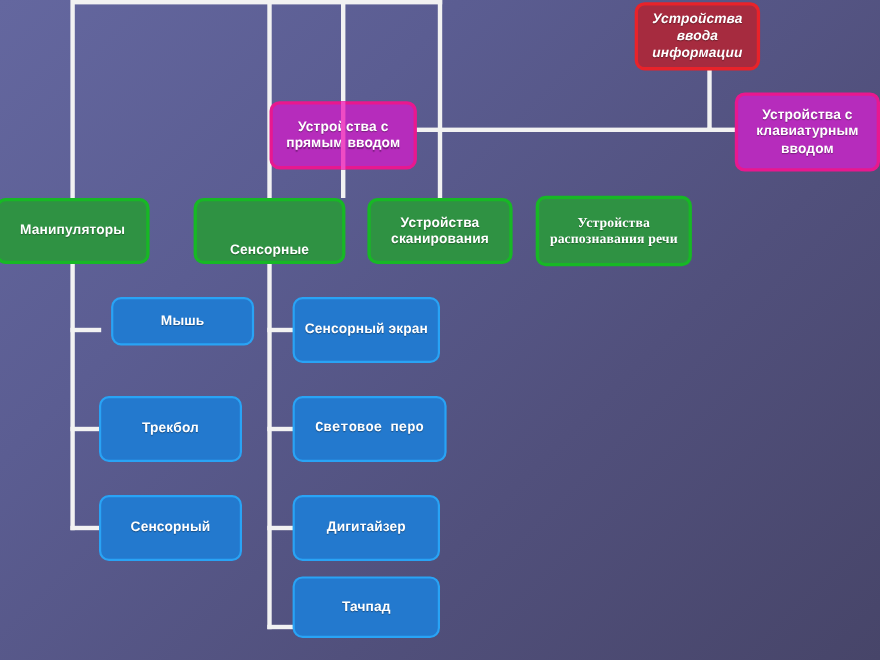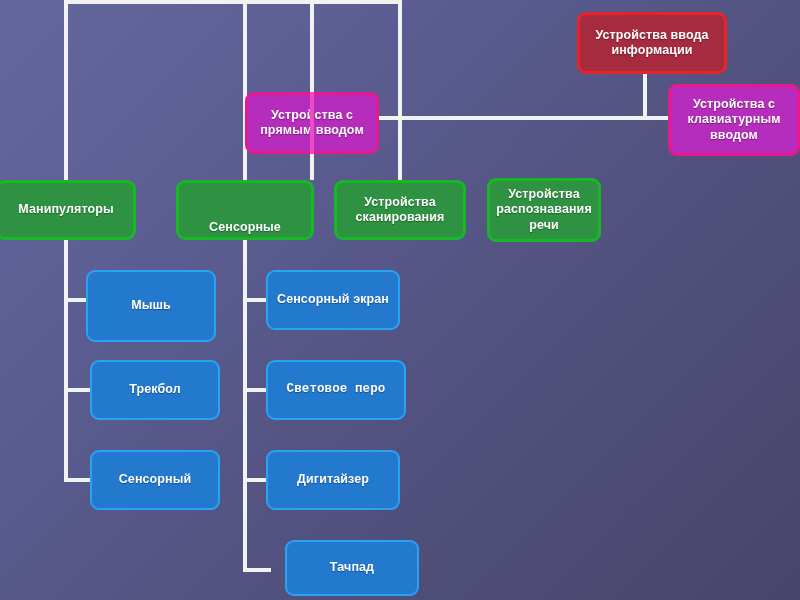--- a/index.html
+++ b/index.html
@@ -98,21 +98,21 @@
   <div class="conn" style="left:64px; top:298px; width:28px; height:4px;"></div>
   <div class="conn" style="left:64px; top:388px; width:28px; height:4px;"></div>
   <div class="conn" style="left:64px; top:478px; width:28px; height:4px;"></div>
 
   <div class="conn" style="left:243px; top:240px; width:4px; height:332px;"></div>
   <div class="conn" style="left:243px; top:298px; width:28px; height:4px;"></div>
   <div class="conn" style="left:243px; top:388px; width:28px; height:4px;"></div>
   <div class="conn" style="left:243px; top:478px; width:28px; height:4px;"></div>
   <div class="conn" style="left:243px; top:568px; width:28px; height:4px;"></div>
 
-  <div class="node red" style="left:577px; top:12px; width:150px; height:62px;">
+  <div class="node red" style="left:577px; top:2px; width:114px; height:62px;font-style:italic;">
     <span>Устройства ввода информации</span>
   </div>
 
   <div class="node magenta" style="left:668px; top:84px; width:132px; height:72px;">
     <span>Устройства с клавиатурным вводом</span>
   </div>
 
   <div class="node magenta" style="left:245px; top:92px; width:134px; height:62px;">
     <span>Устройства с прямым вводом</span>
   </div>
@@ -122,25 +122,25 @@
   </div>
 
   <div class="node green" style="left:176px; top:180px; width:138px; height:60px;align-items:flex-end;">
     <span>Сенсорные</span>
   </div>
 
   <div class="node green" style="left:334px; top:180px; width:132px; height:60px;">
     <span>Устройства сканирования</span>
   </div>
 
-  <div class="node green" style="left:487px; top:178px; width:114px; height:64px;">
+  <div class="node green" style="left:487px; top:178px; width:142px; height:64px;font-family:Liberation Serif, serif;">
     <span>Устройства распознавания речи</span>
   </div>
 
-  <div class="node blue" style="left:86px; top:270px; width:130px; height:72px;">
+  <div class="node blue" style="left:101px; top:270px; width:130px; height:44px;">
     <span>Мышь</span>
   </div>
 
   <div class="node blue" style="left:90px; top:360px; width:130px; height:60px;">
     <span>Трекбол</span>
   </div>
 
   <div class="node blue" style="left:90px; top:450px; width:130px; height:60px;">
     <span>Сенсорный</span>
   </div>
@@ -150,17 +150,17 @@
   </div>
 
   <div class="node blue" style="left:266px; top:360px; width:140px; height:60px;font-family:Liberation Mono, monospace;">
     <span>Световое перо</span>
   </div>
 
   <div class="node blue" style="left:266px; top:450px; width:134px; height:60px;">
     <span>Дигитайзер</span>
   </div>
 
-  <div class="node blue" style="left:266px; top:540px; width:134px; height:56px;margin-left:19px;">
+  <div class="node blue" style="left:266px; top:524px; width:134px; height:56px;">
     <span>Тачпад</span>
   </div>
 
 </div>
 
 </body></html>

